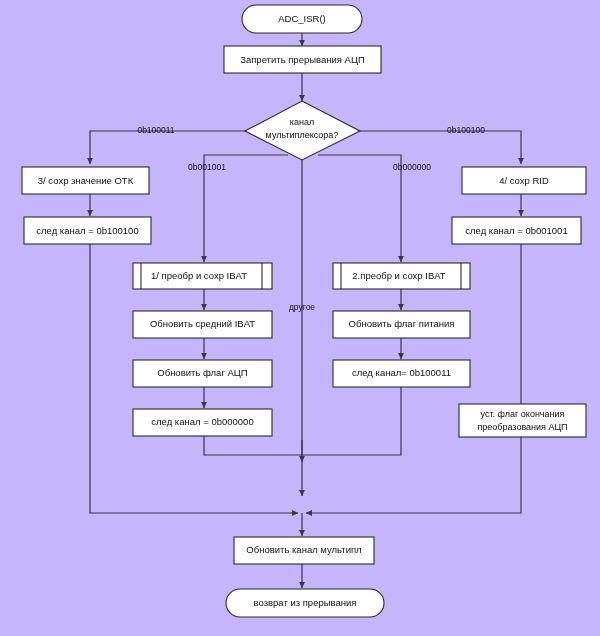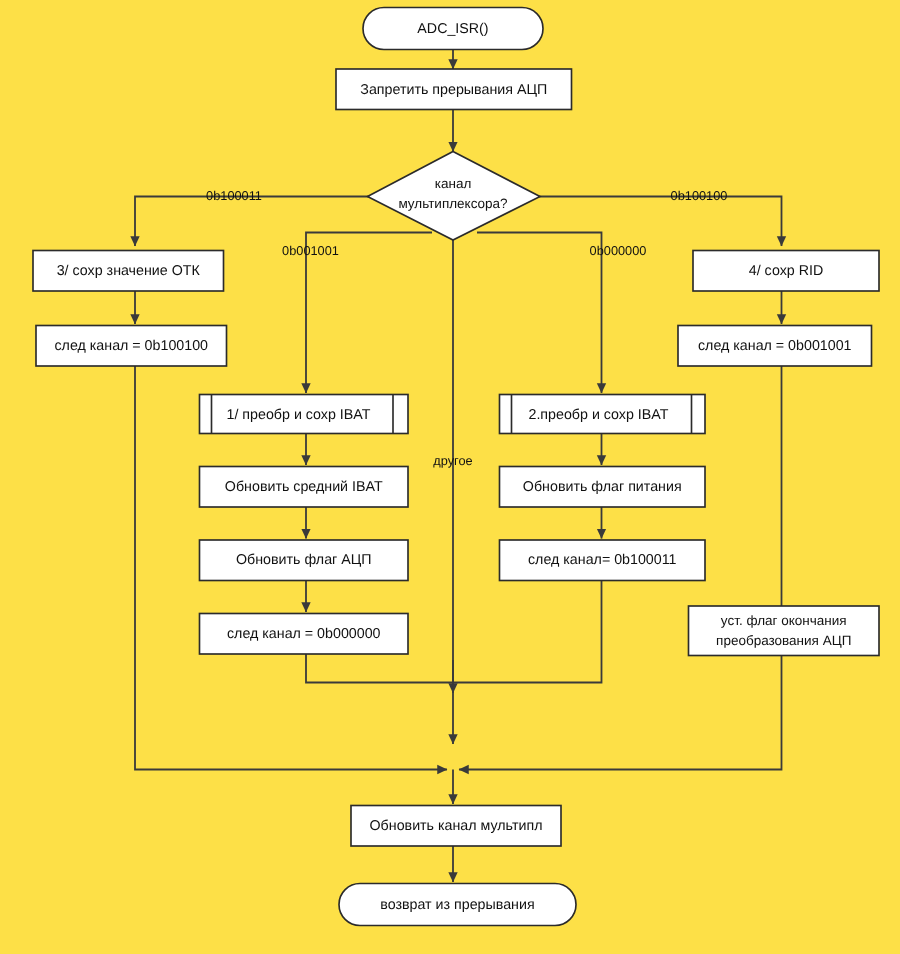--- a/index.html
+++ b/index.html
@@ -10,21 +10,21 @@
   body {
     width: 600px;
     height: 636px;
     font-family: "Liberation Sans", sans-serif;
     overflow: hidden;
   }
   #flowchart-root {
     position: relative;
     width: 600px;
     height: 636px;
-    background: #fde047;
+    background: #c4b5fd;
   }
   svg.chart-canvas {
     position: absolute;
     left: 0;
     top: 0;
     width: 600px;
     height: 636px;
   }
   .node-rect {
     fill: #ffffff;

